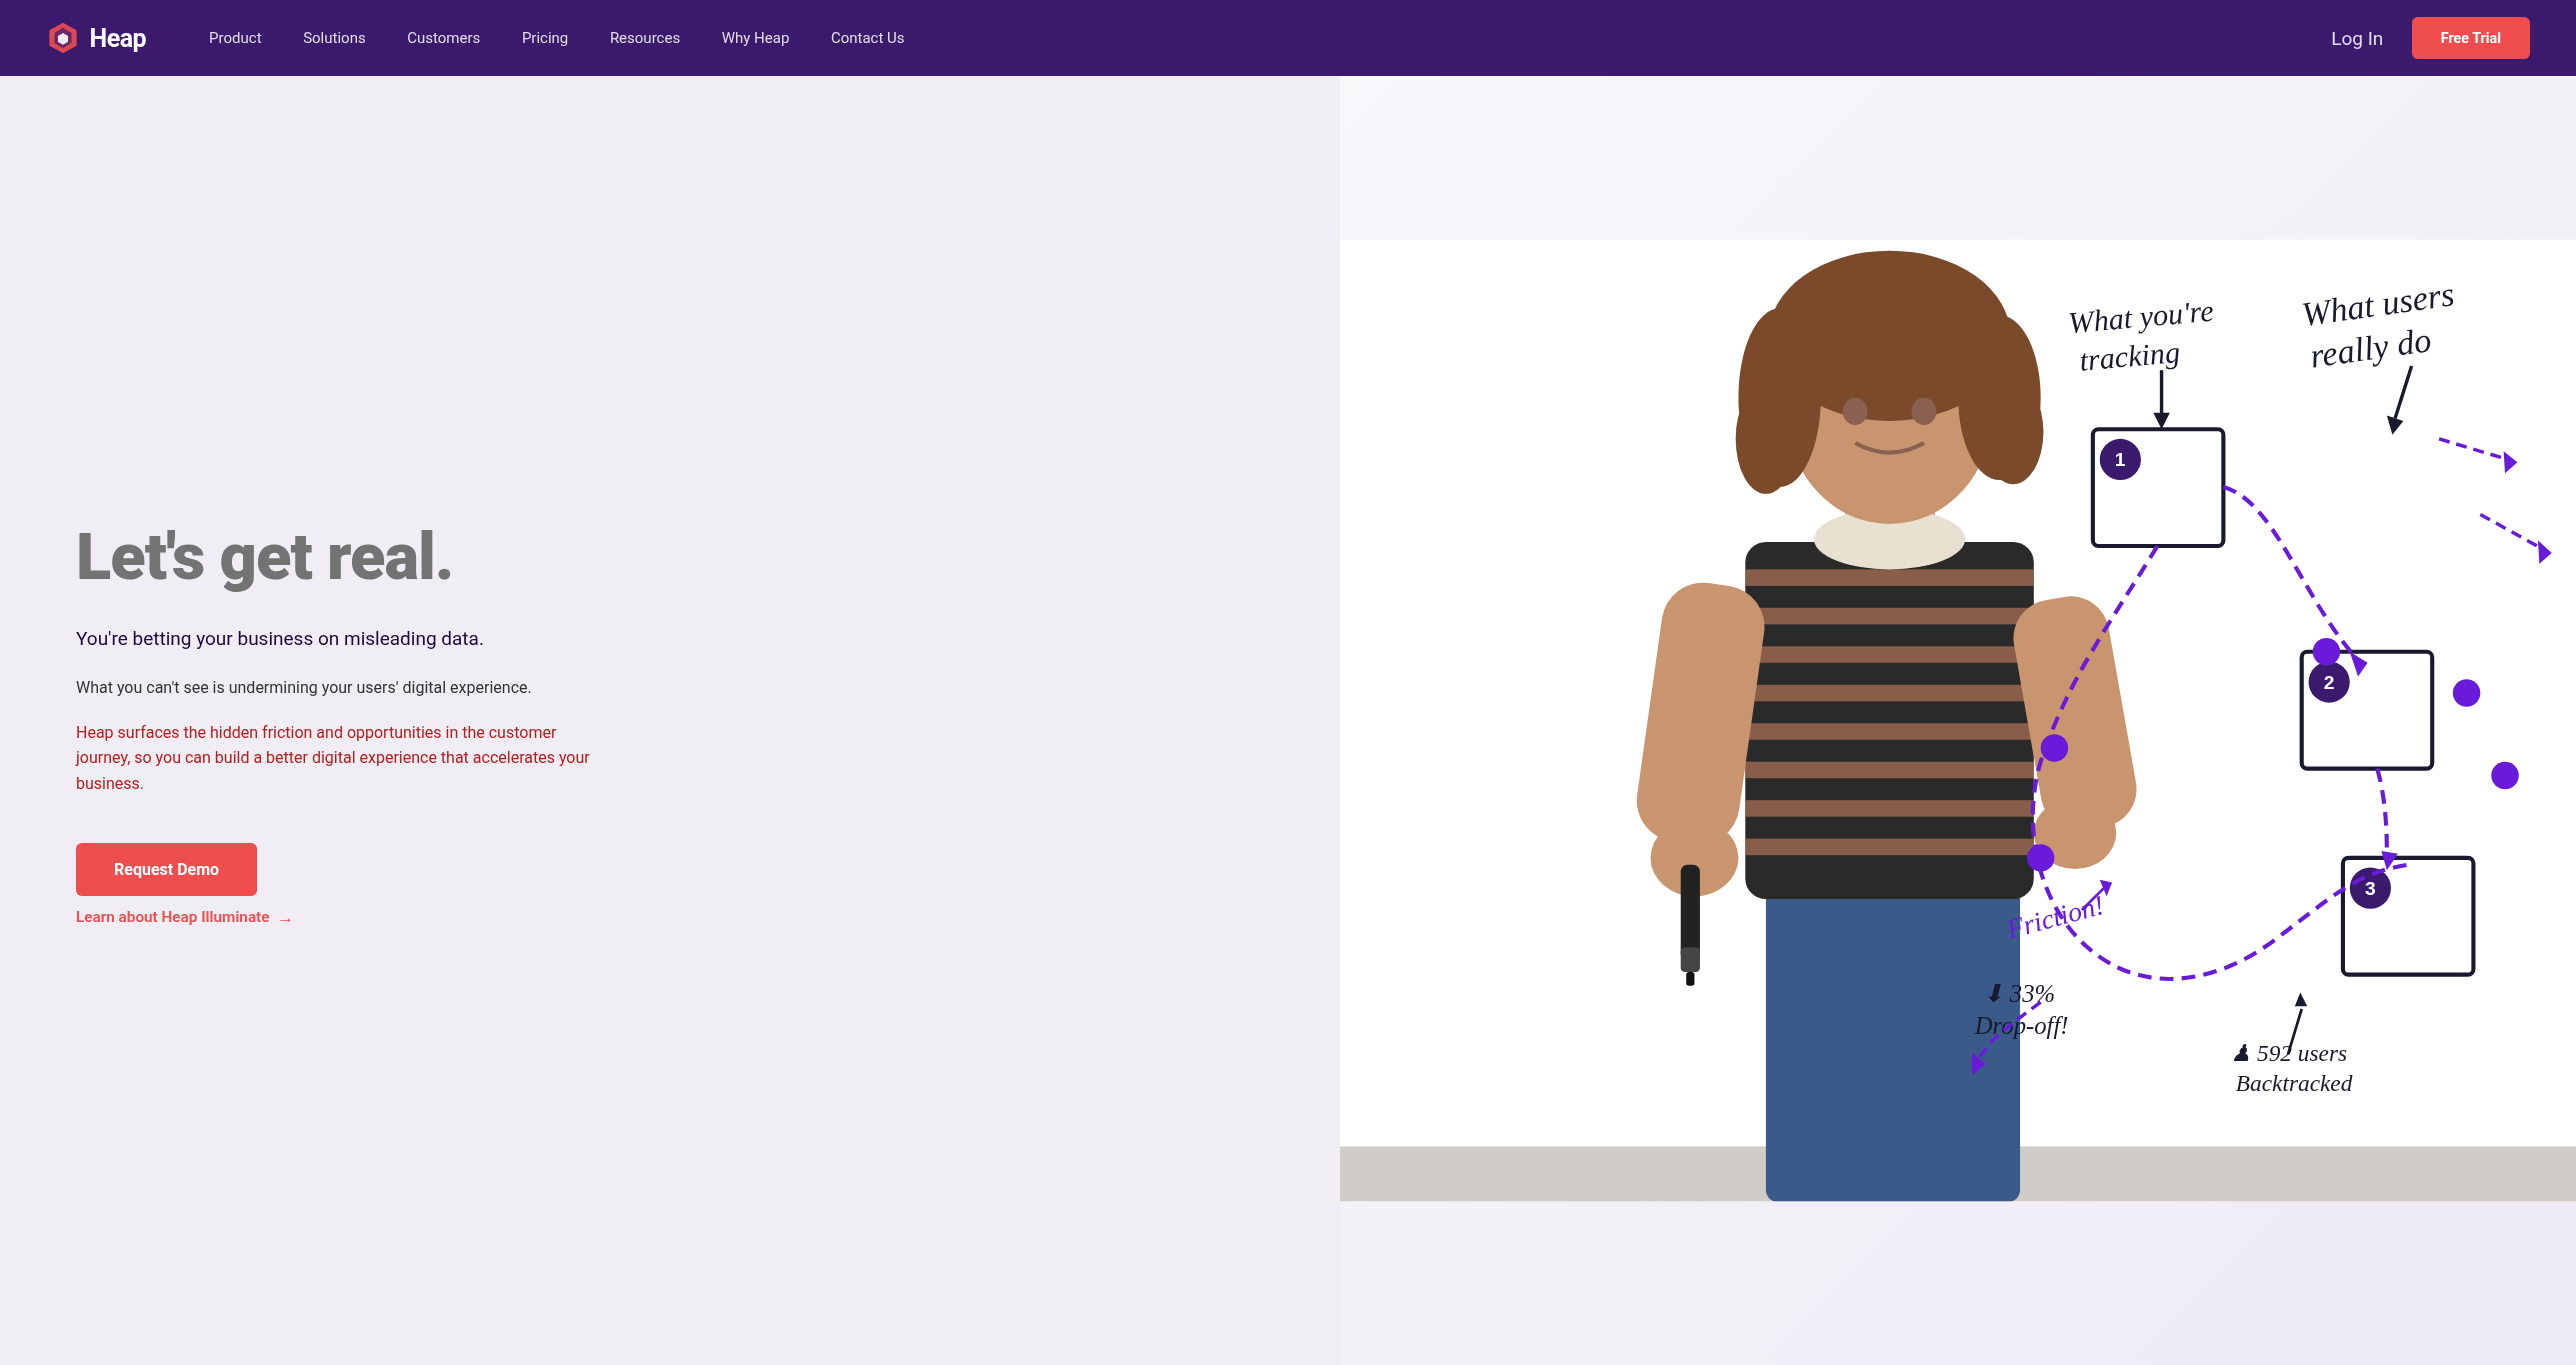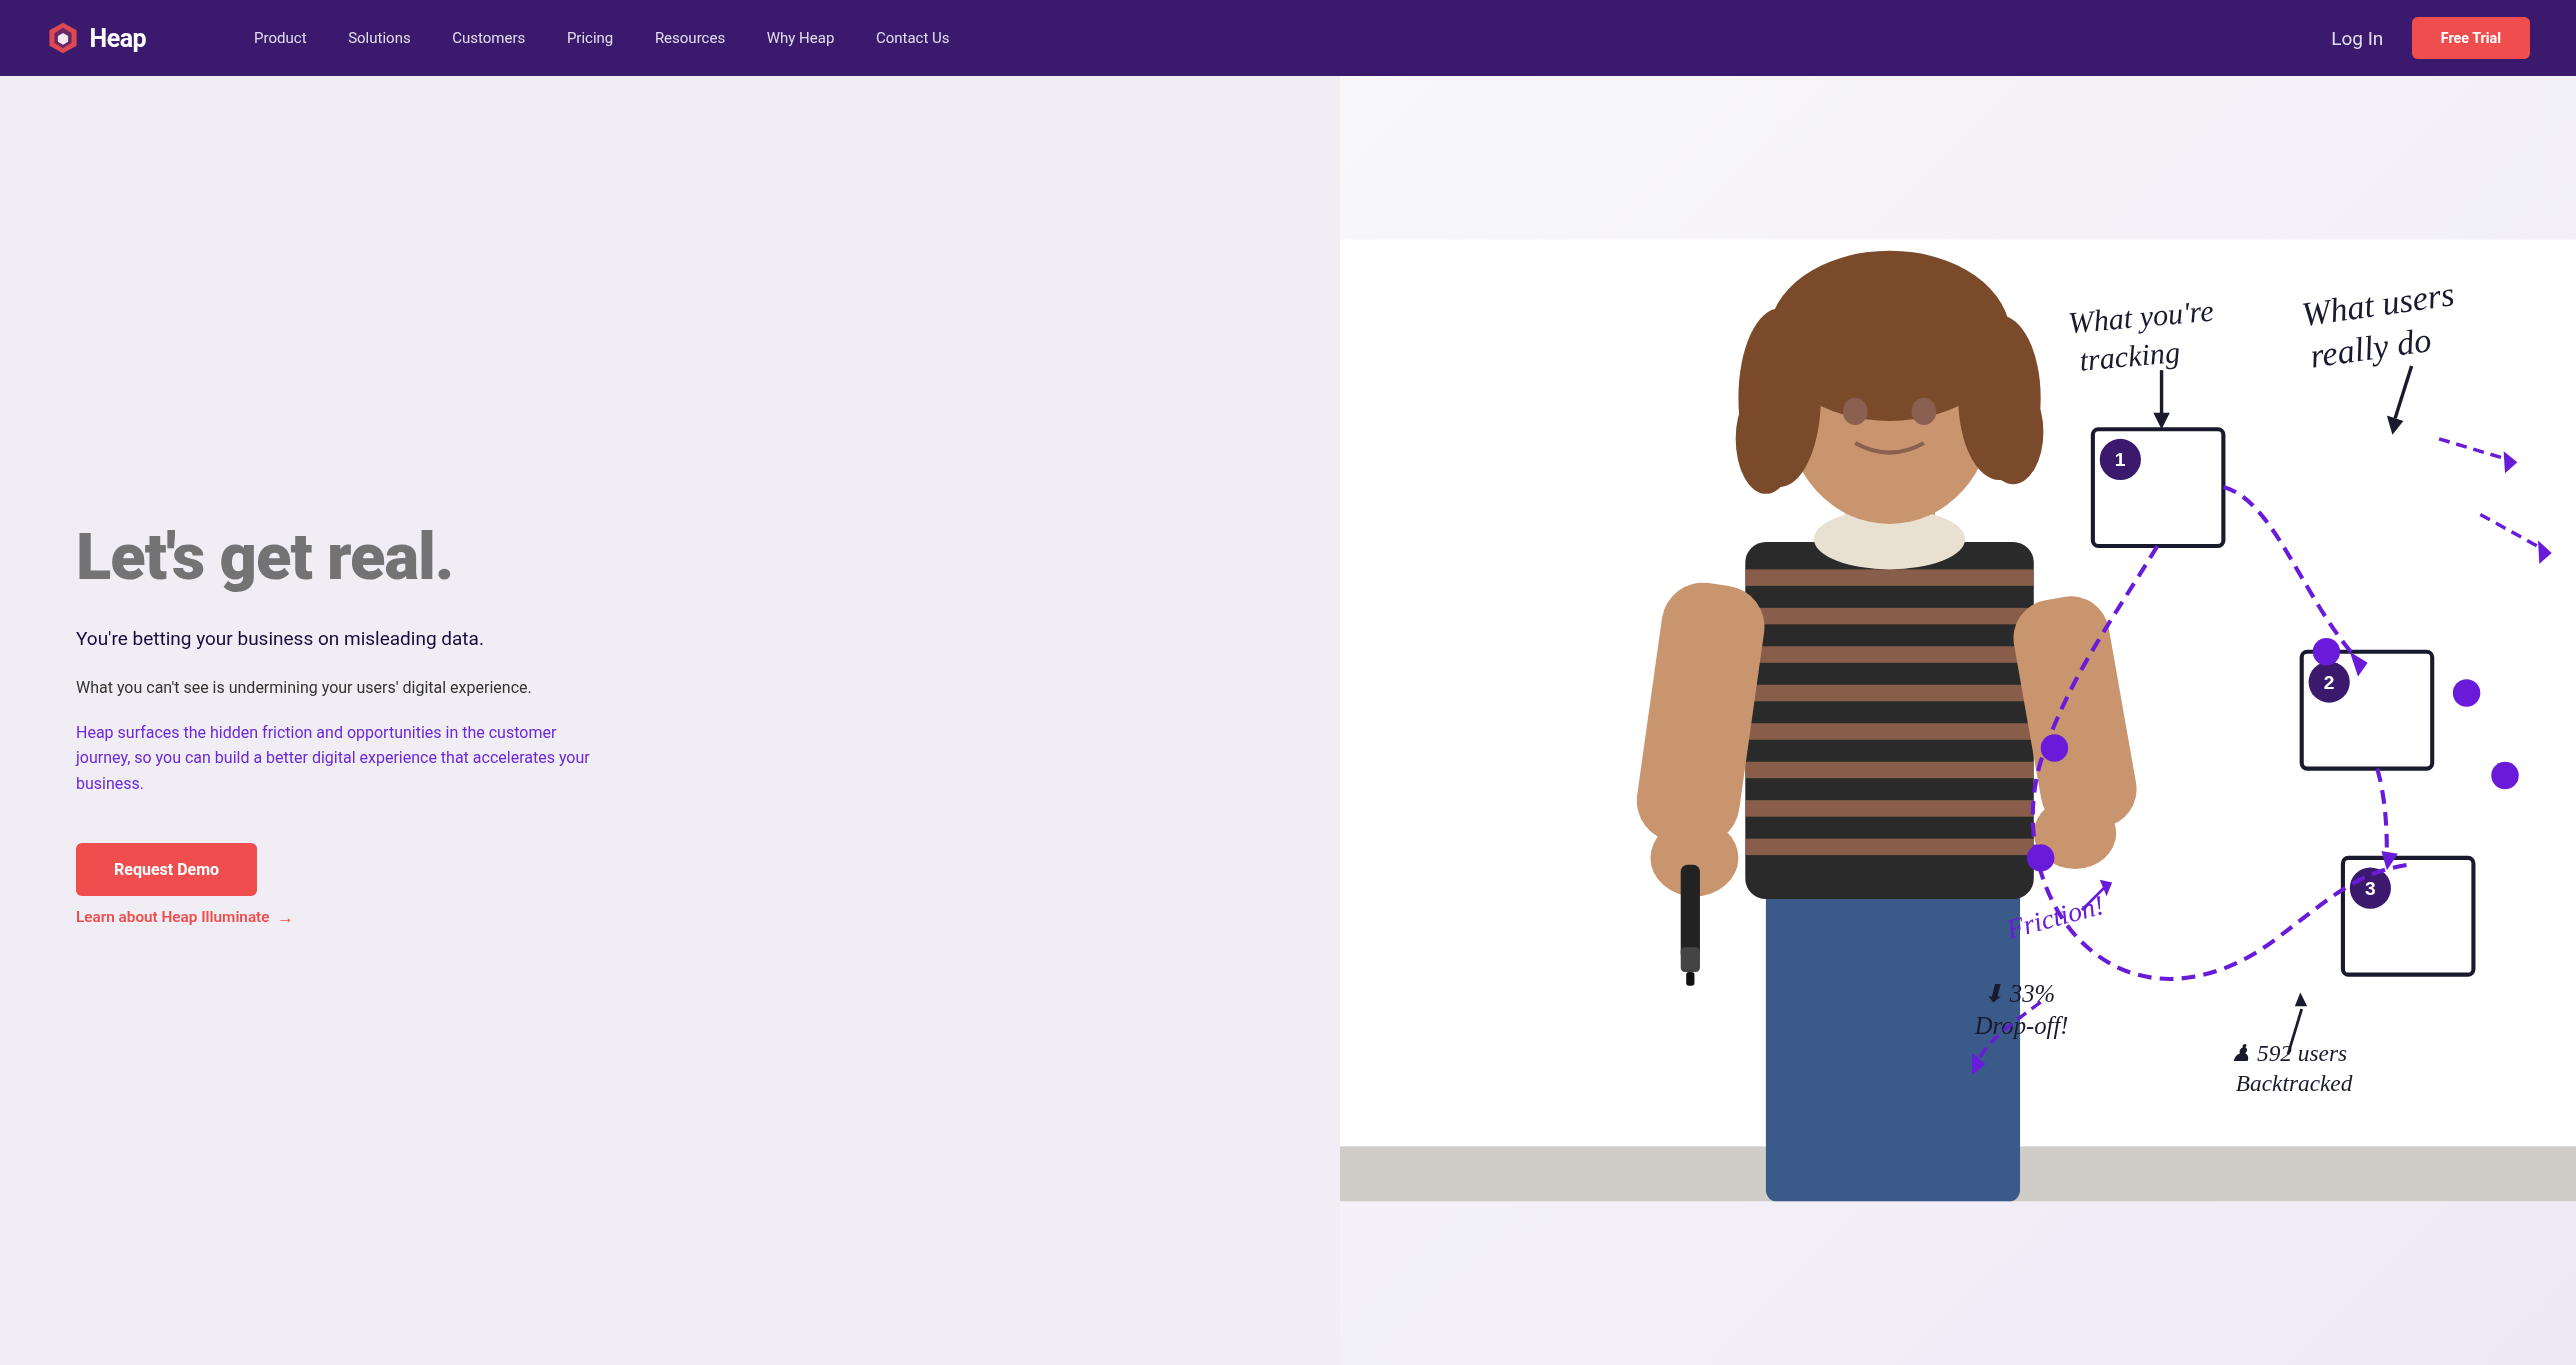--- a/index.html
+++ b/index.html
@@ -7,21 +7,20 @@
 
     
     .navbar {
       background-color: #3b1a6e;
       display: flex;
       align-items: center;
       padding: 4px 46px;
       height: 76px;
       position: relative;
       z-index: 10;
-      gap: 45px;
     }
     .logo-area {
       display: flex;
       align-items: center;
       gap: 9.5px;
       margin-right: 46px;
       text-decoration: none;
     }
     .logo-icon {
       width: 34px;
@@ -109,21 +108,21 @@
     }
     .hero-body {
       font-size: 16px;
       color: #333;
       line-height: 1.6;
       margin-bottom: 19px;
       max-width: 515px;
     }
     .hero-body-2 {
       font-size: 16px;
-      color: #6d28d9;
+      color: #b91c1c;
       line-height: 1.6;
       margin-bottom: 46px;
       max-width: 515px;
     }
     .request-demo-btn {
       display: inline-block;
       background-color: #f04e4e;
       color: white;
       font-weight: 700;
       font-size: 16px;

